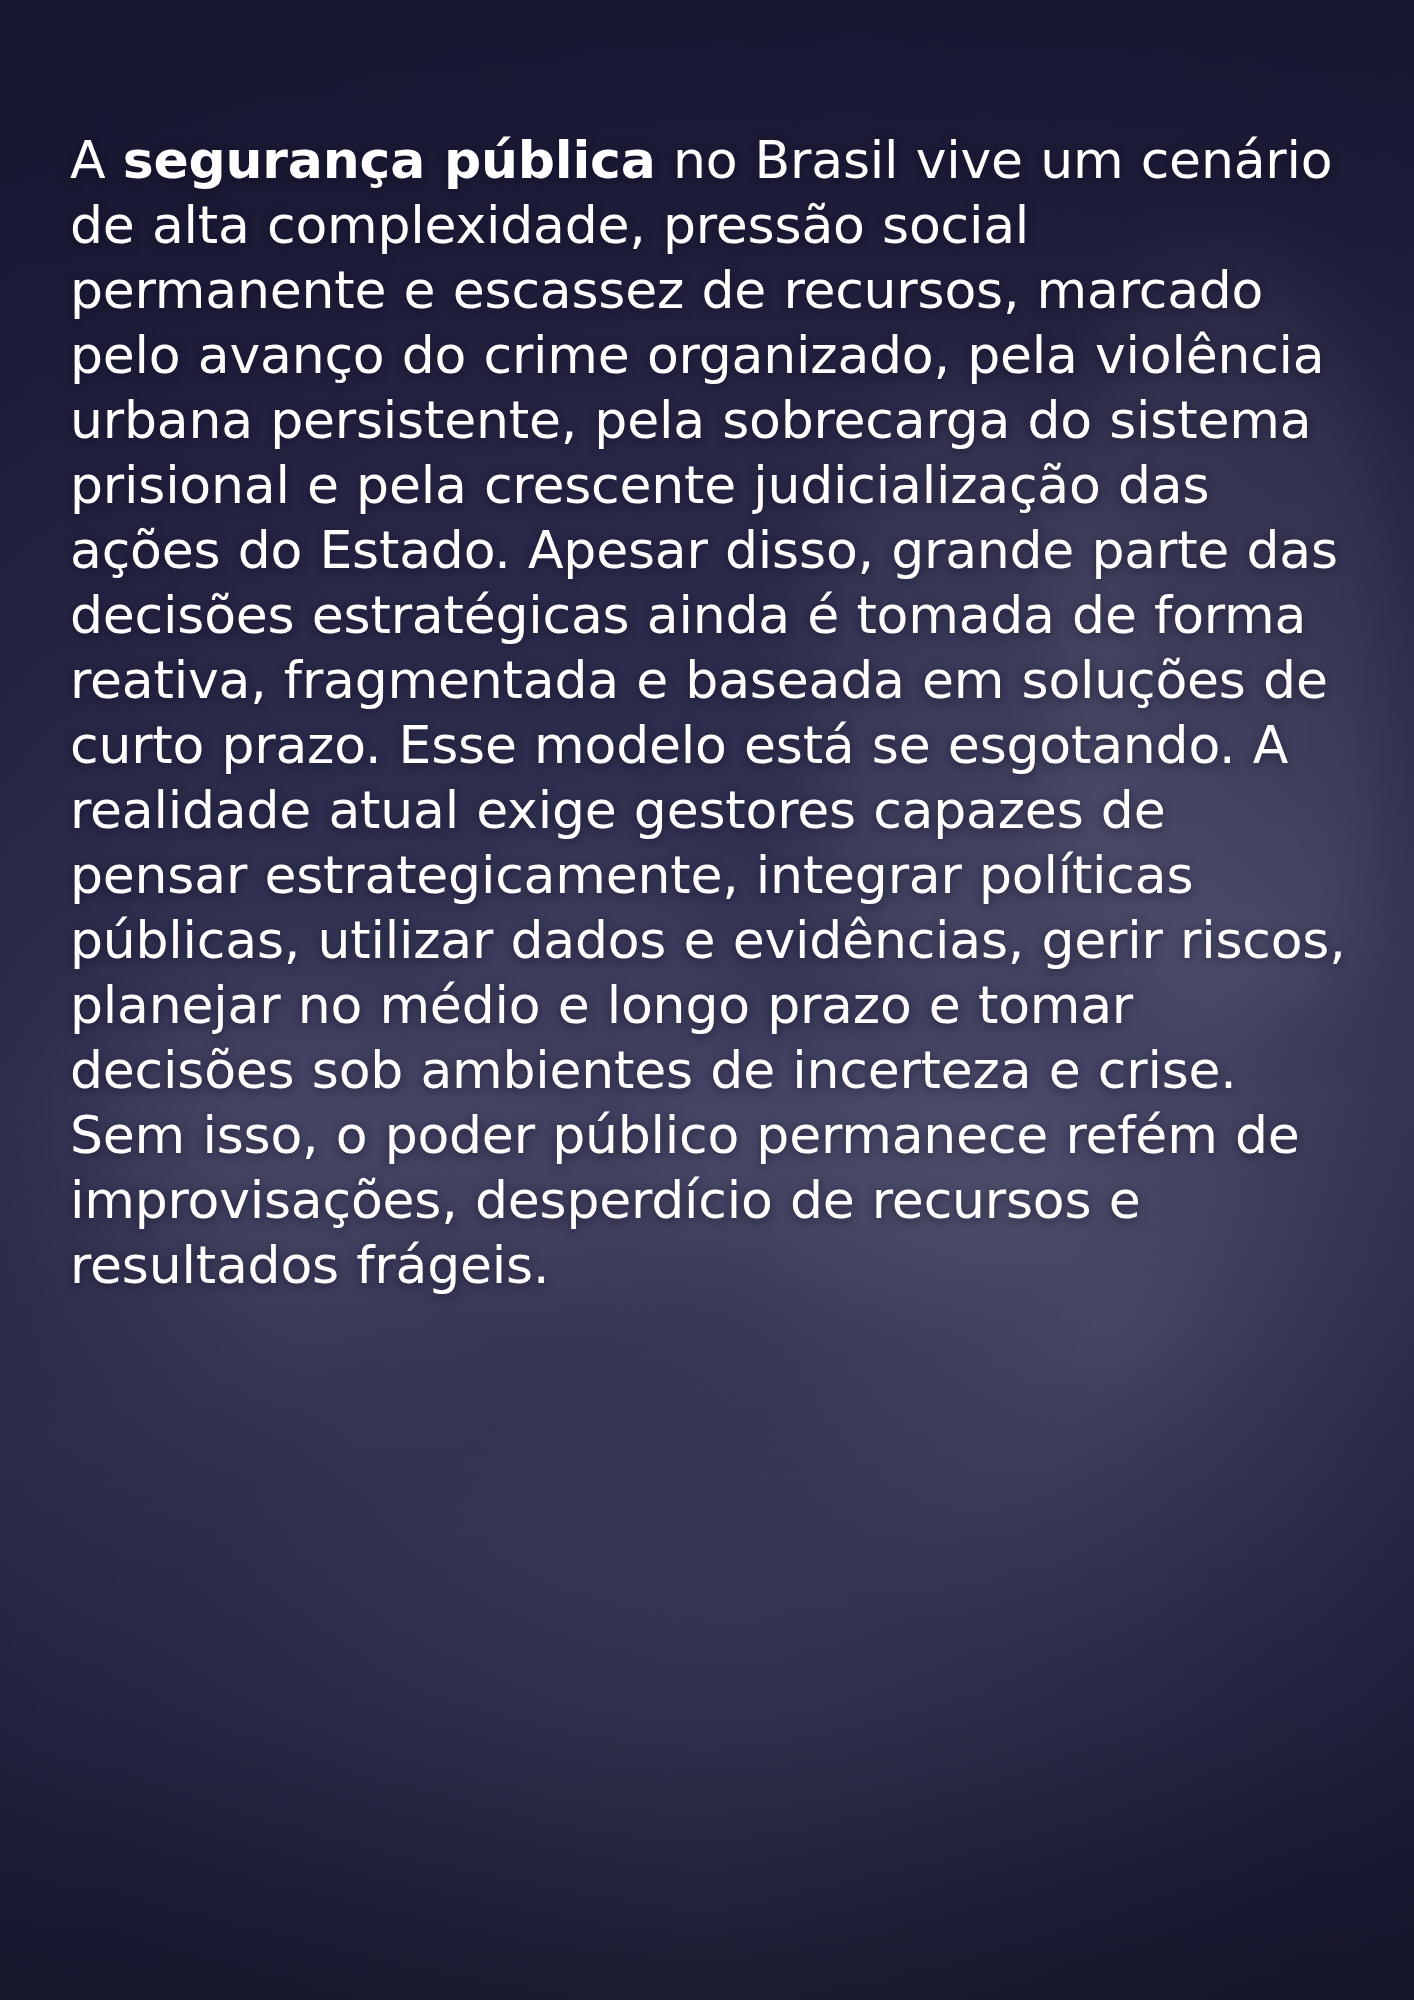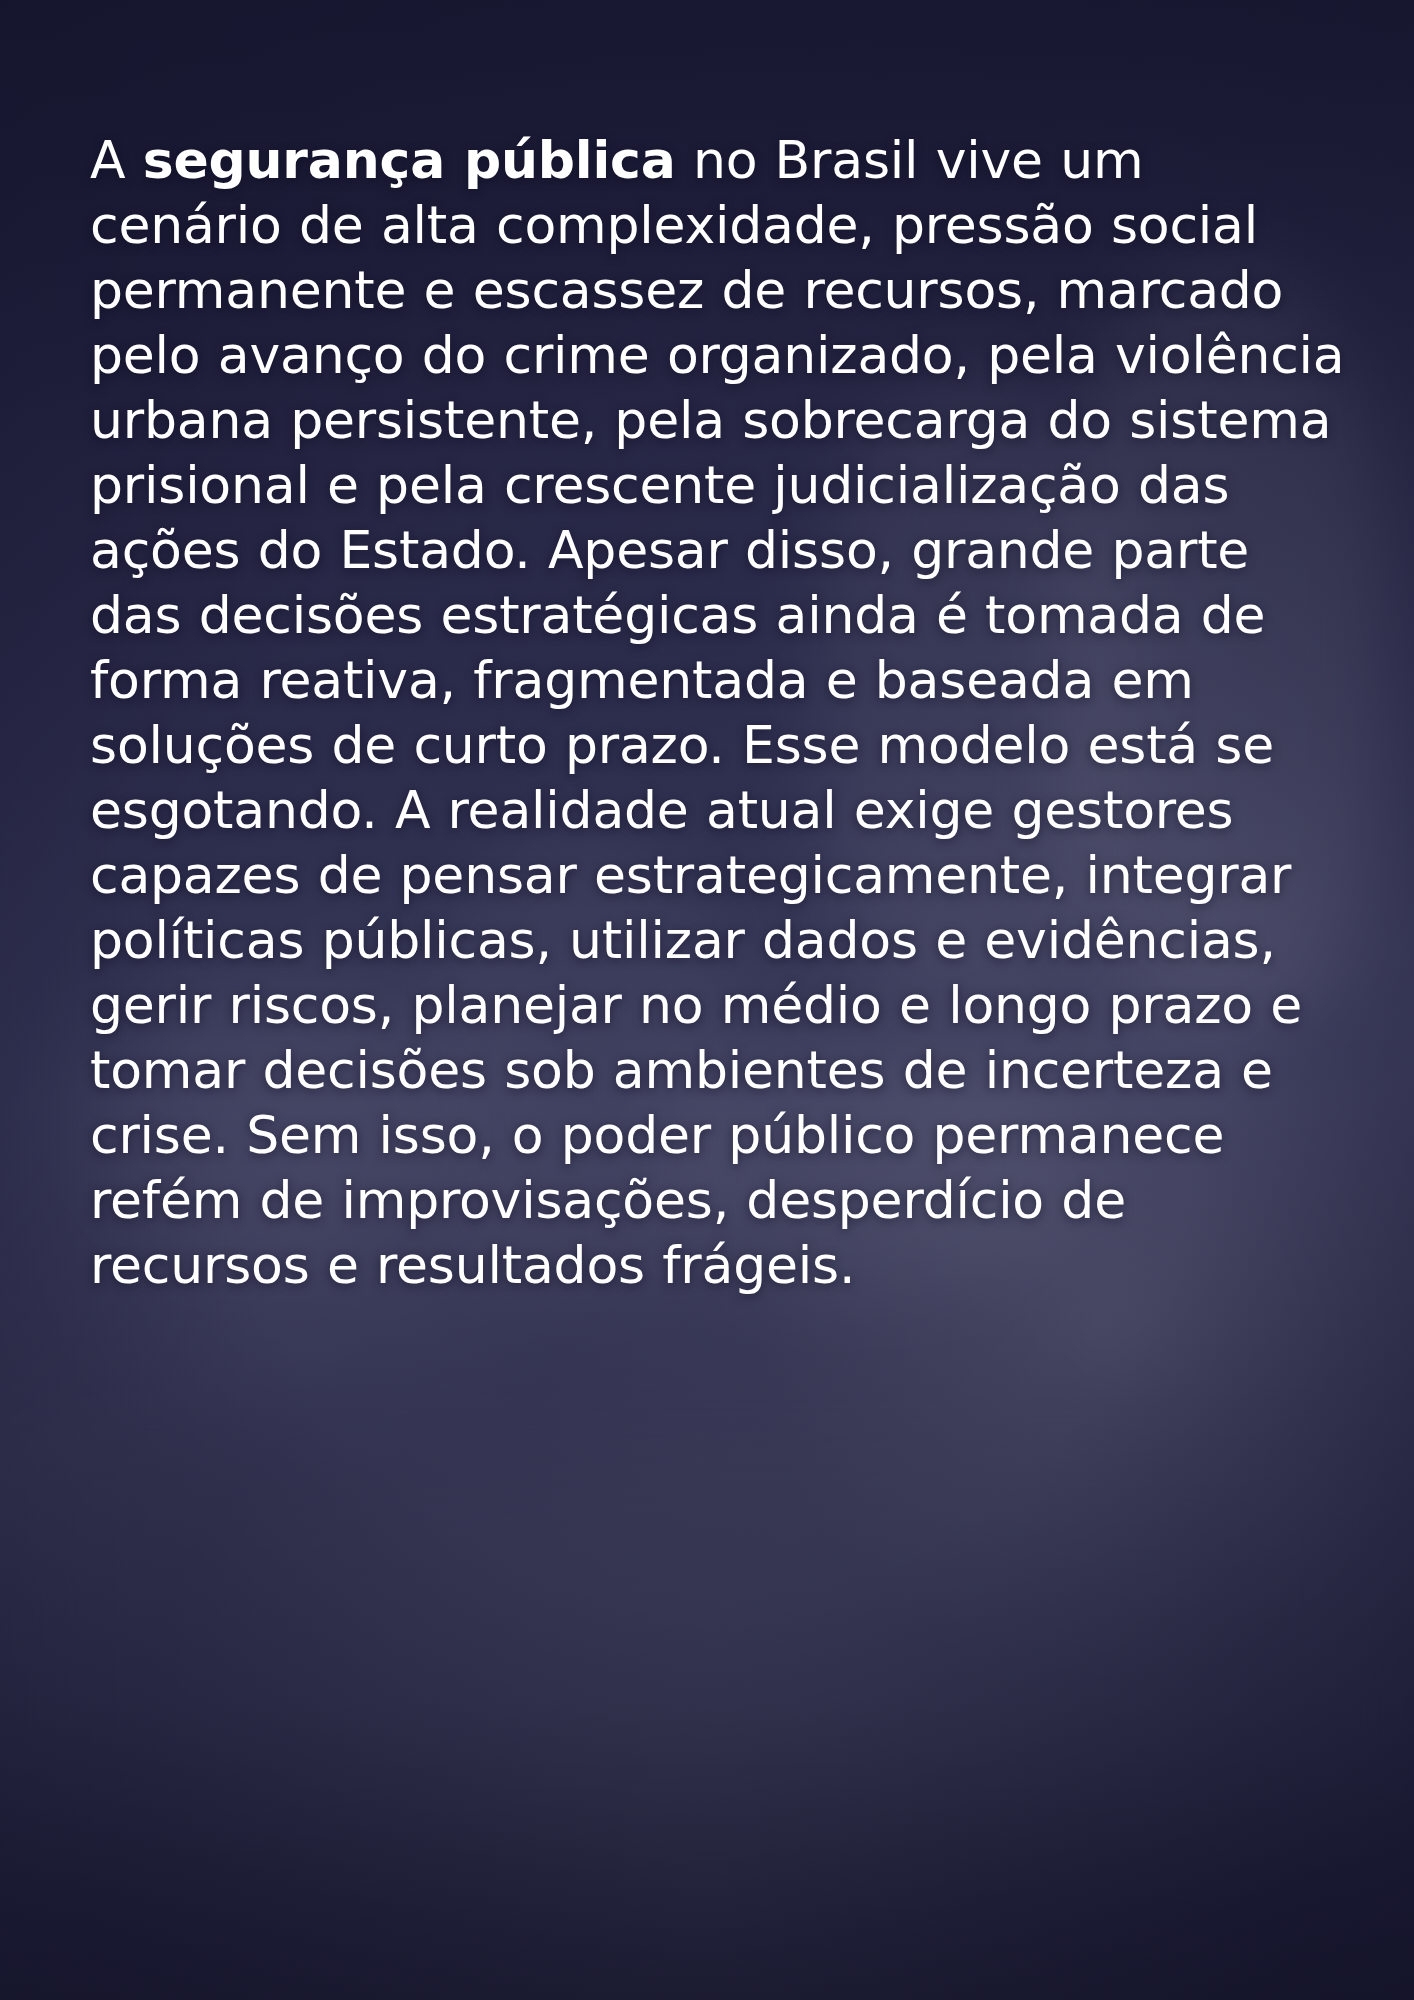--- a/index.html
+++ b/index.html
@@ -51,21 +51,21 @@
   }
 
   
   .content {
     position: absolute;
     left: 0;
     top: 0;
     width: 1414px;
     height: 2000px;
     box-sizing: border-box;
-    padding: 128px 62px 0 90px;
+    padding: 128px 62px 0 70px;
   }
 
   .body-text {
     margin: 0;
     color: #ffffff;
     font-size: 52px;
     line-height: 1.25;
     font-weight: 400;
     letter-spacing: -0.2px;
     text-shadow: 0 2px 10px rgba(10,10,30,0.55);

